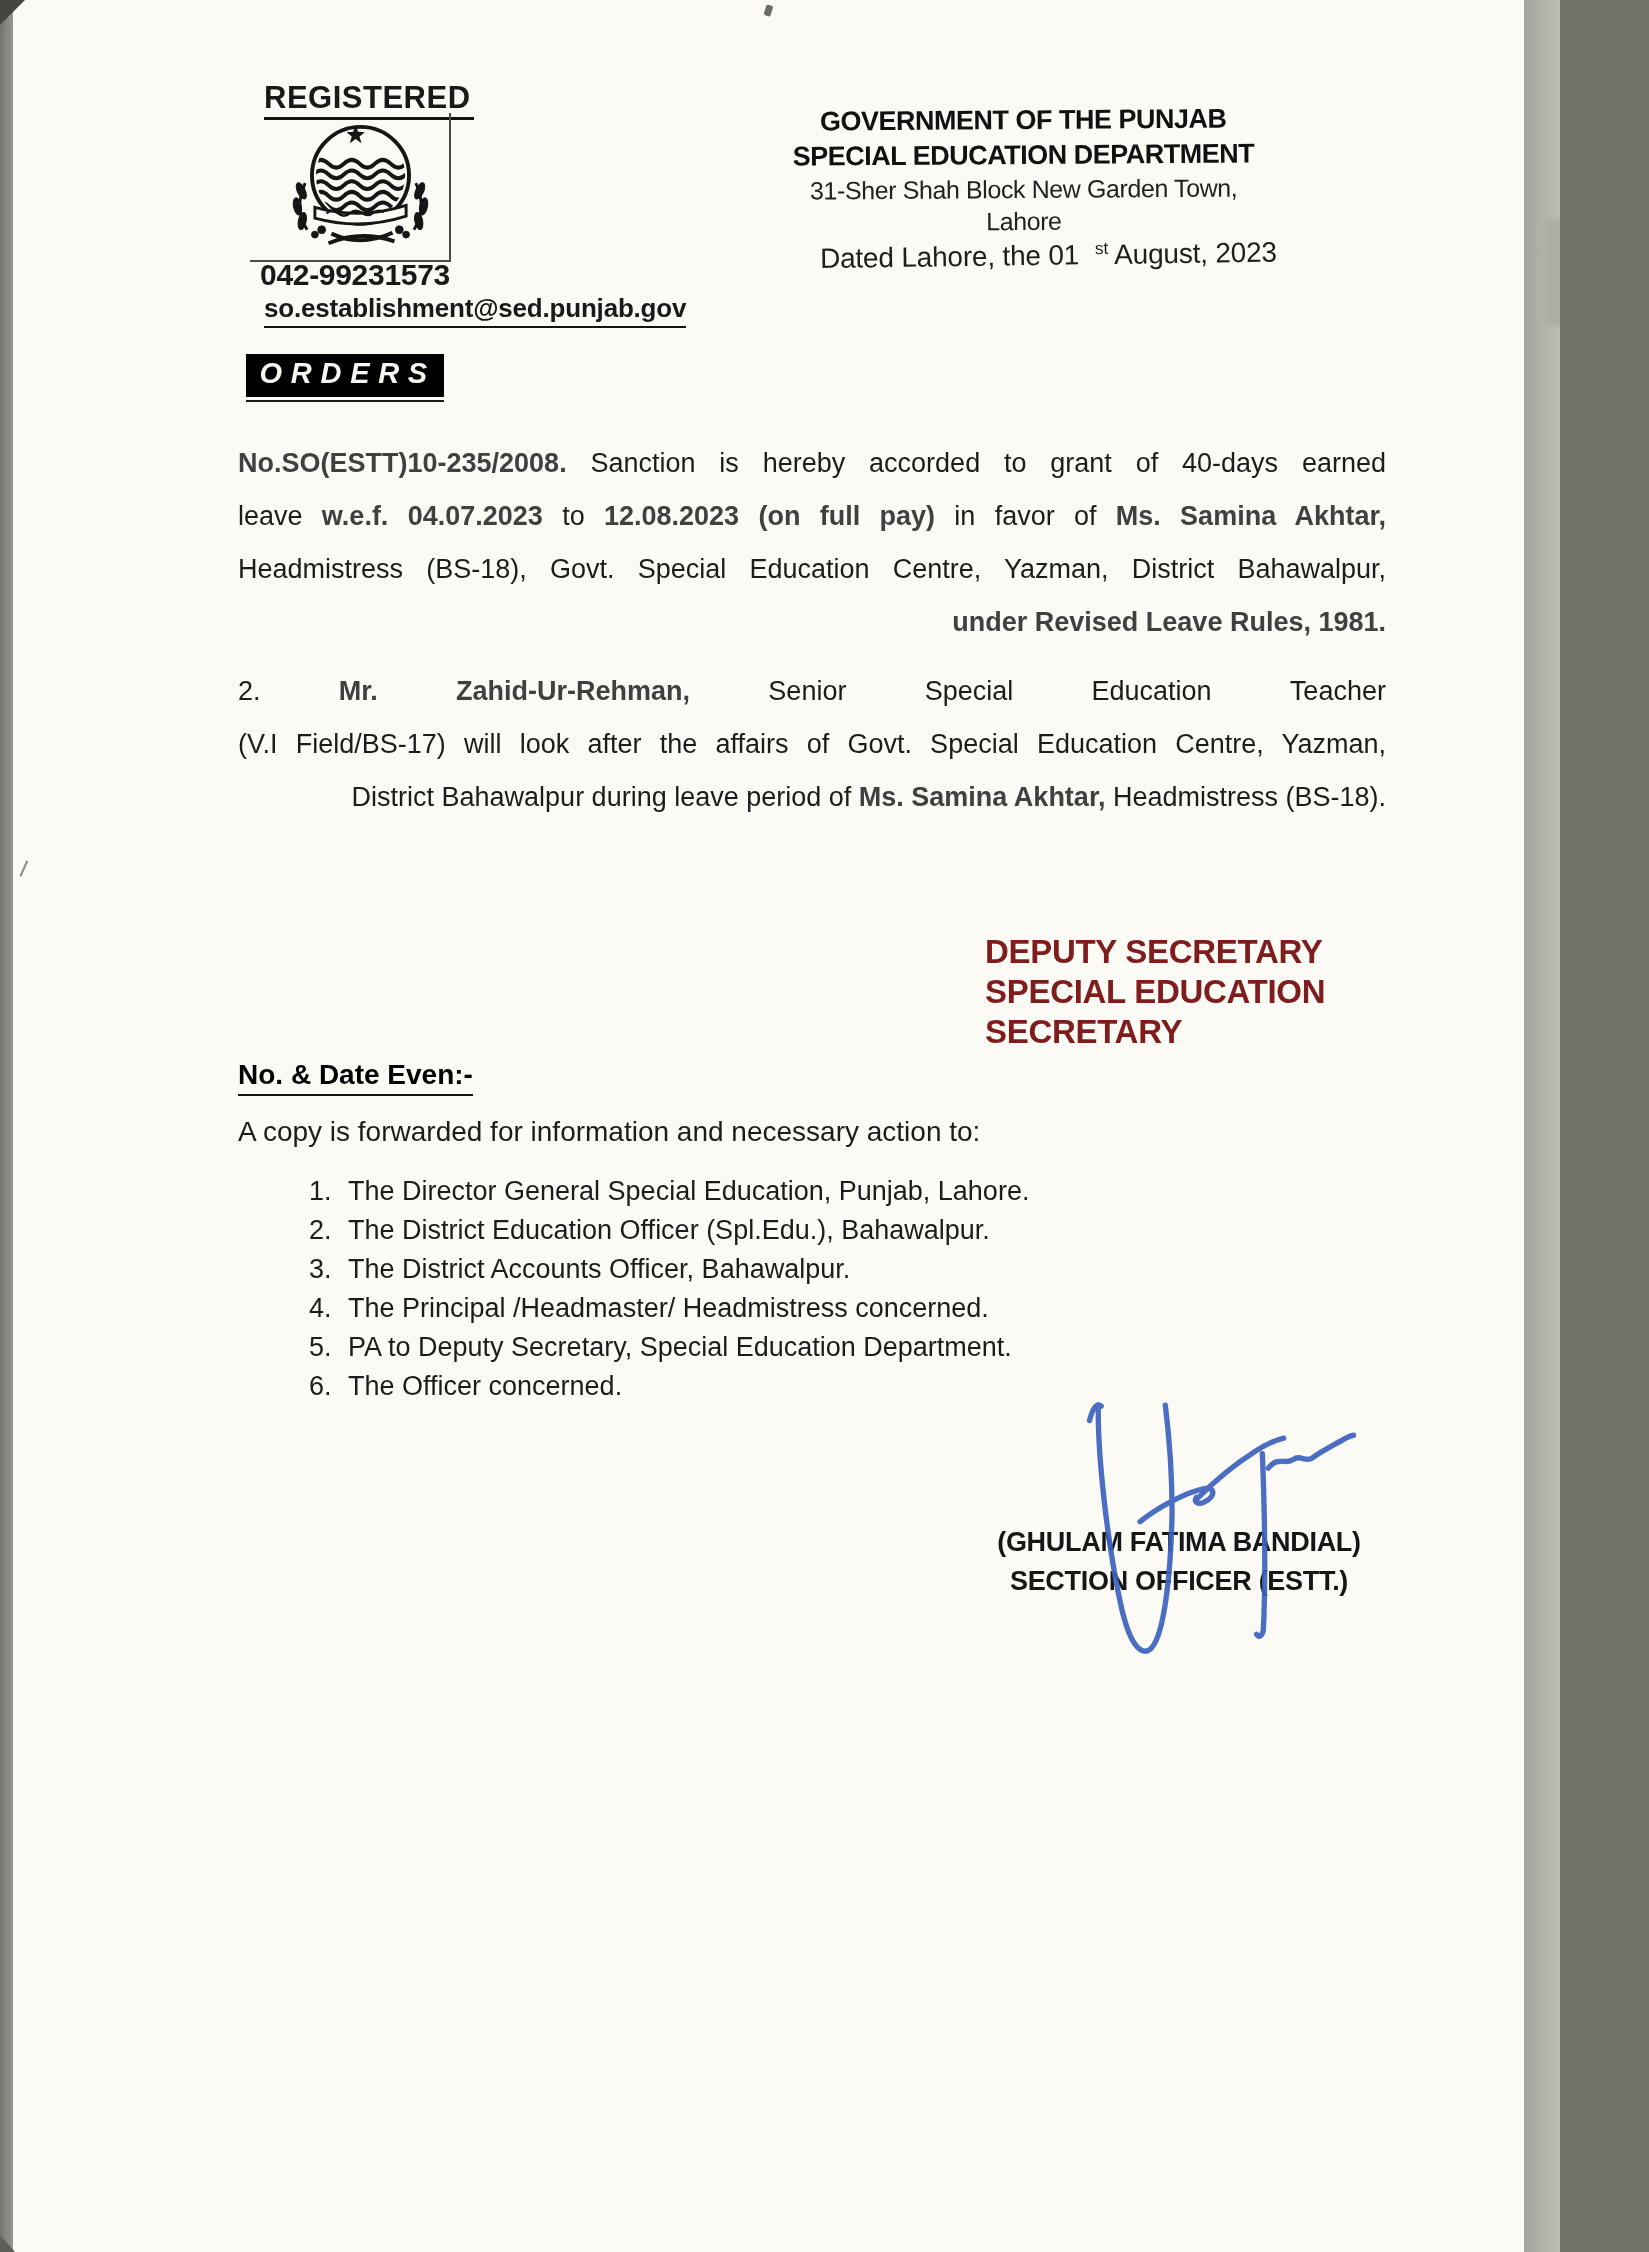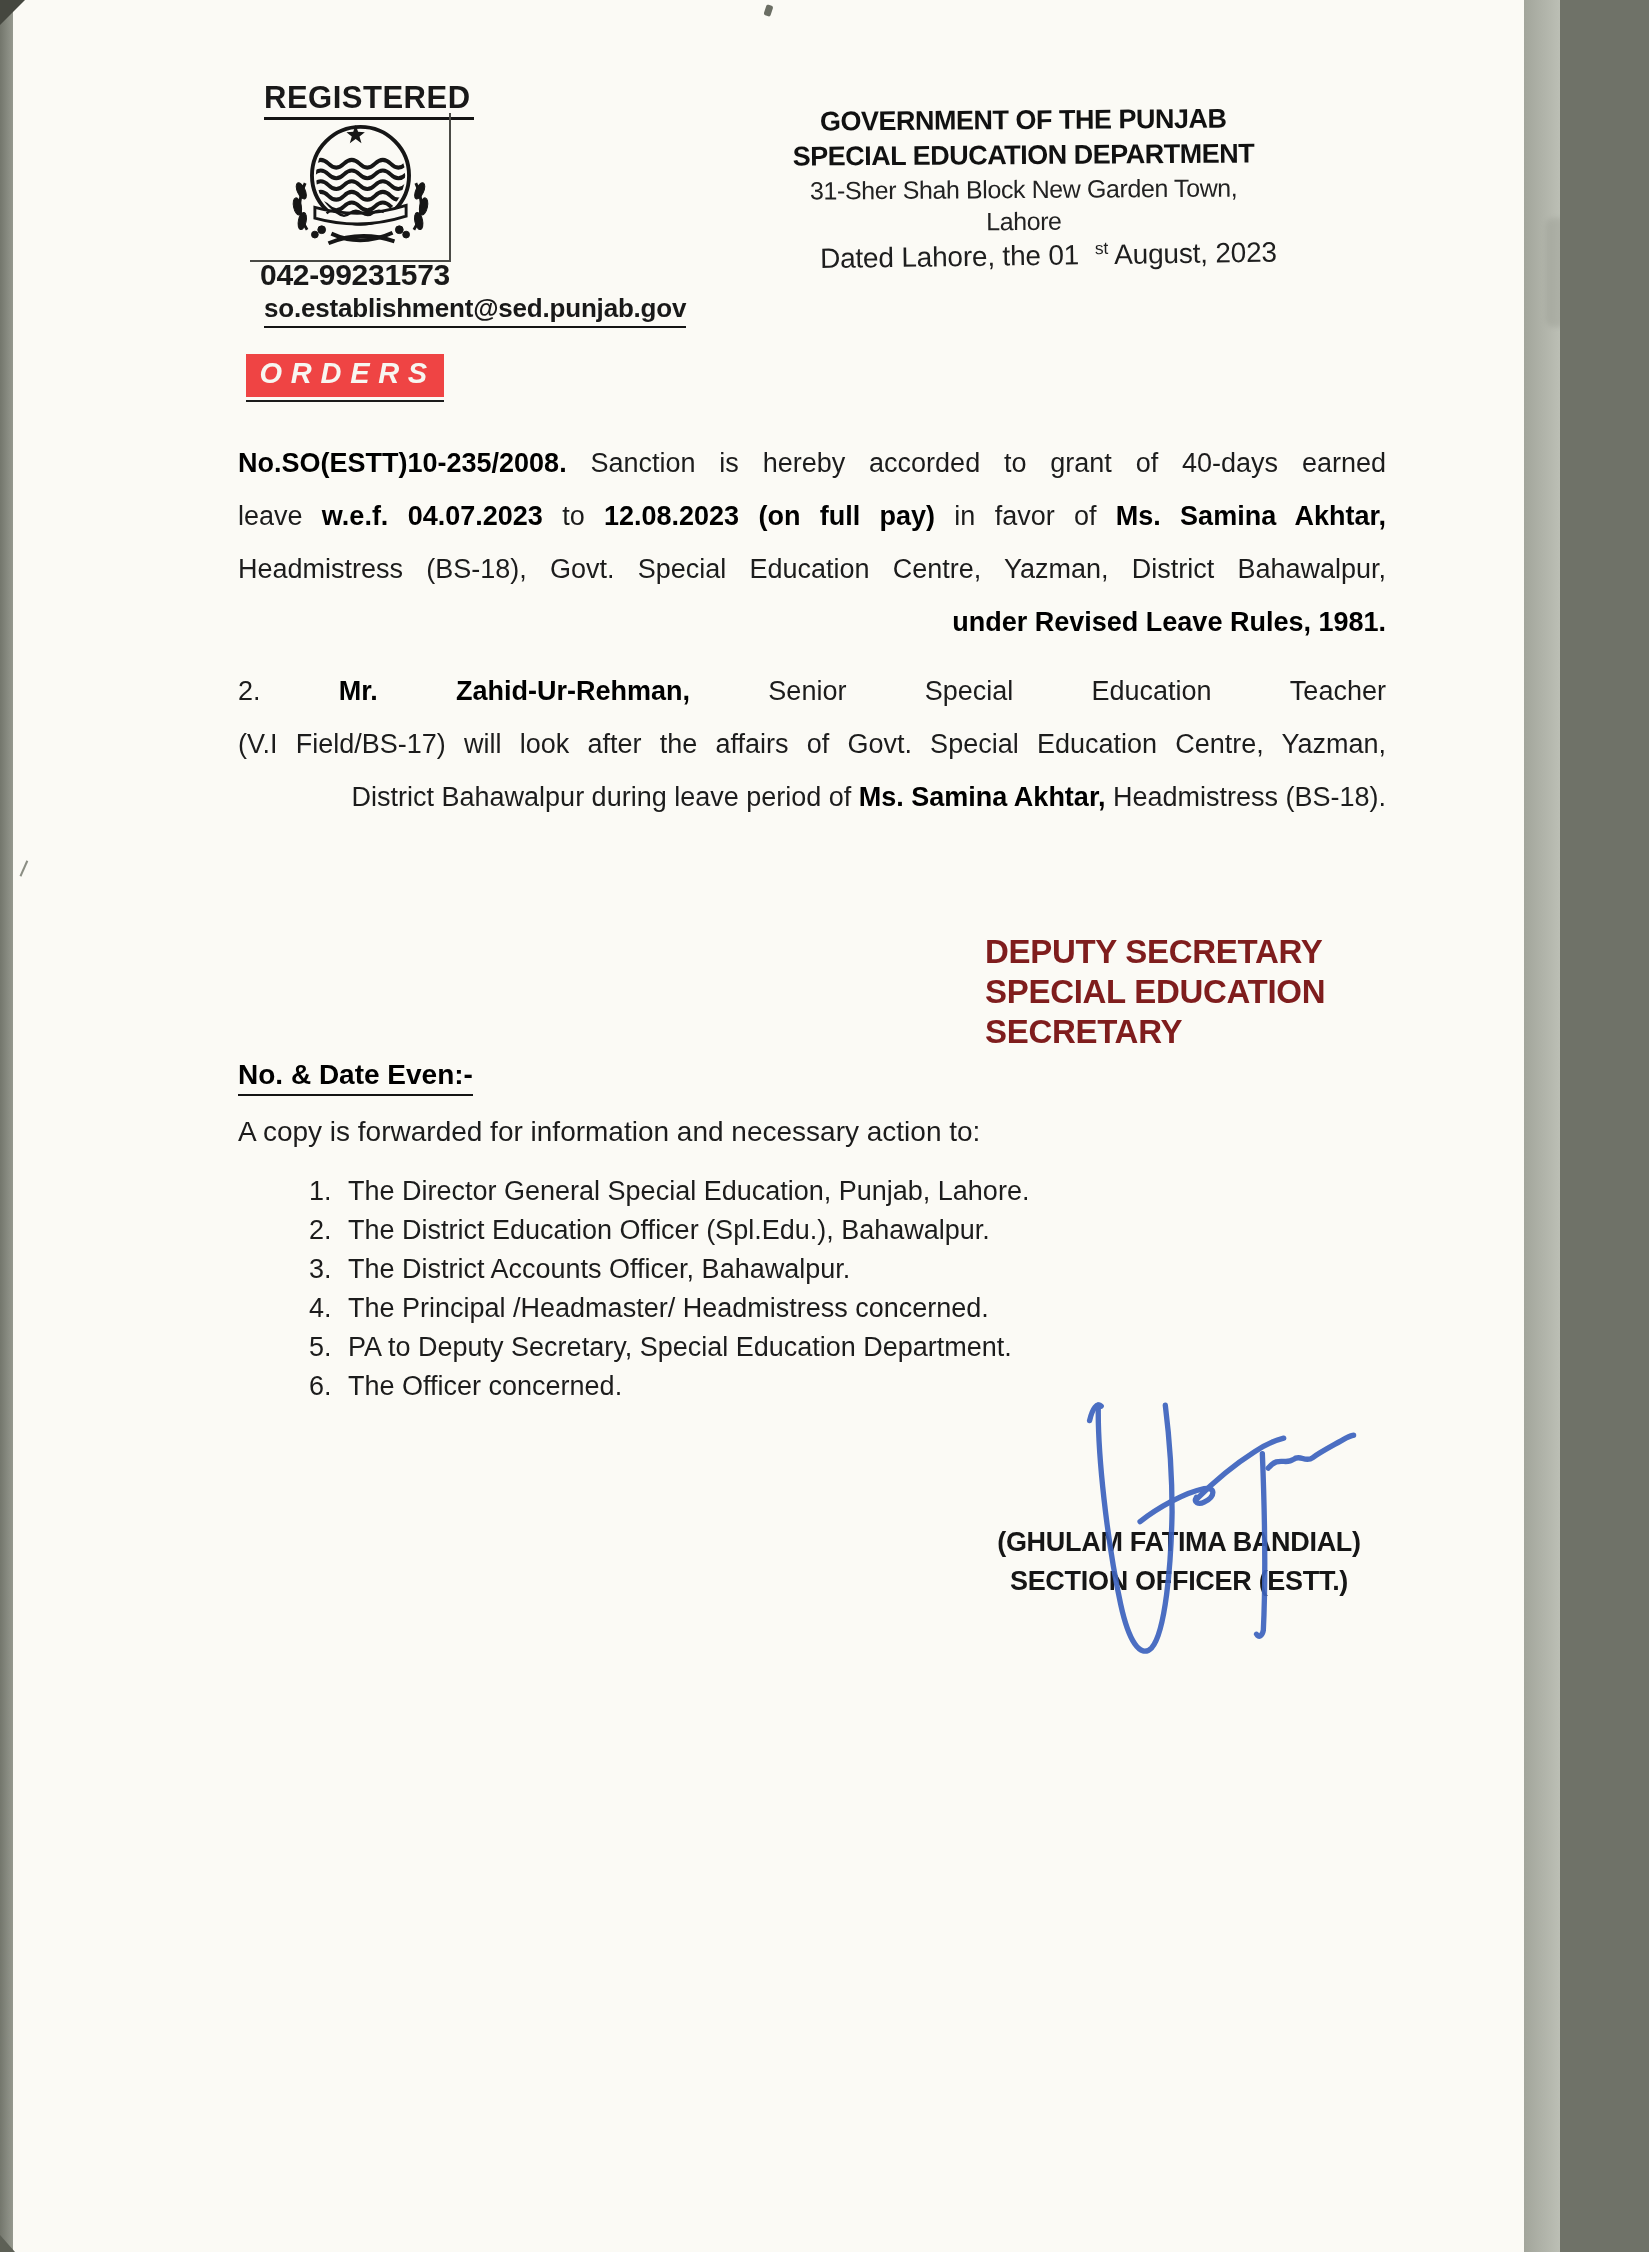--- a/index.html
+++ b/index.html
@@ -40,32 +40,32 @@
     transform:rotate(-.4deg);}
   .dept-l1,.dept-l2{font-size:27px;font-weight:700;letter-spacing:-0.5px;line-height:35px;color:#111;}
   .dept-addr{font-size:25px;line-height:32px;letter-spacing:-0.4px;color:#222;}
   .dated{position:absolute;left:820px;top:243px;font-size:28px;letter-spacing:-0.2px;color:#1e1e1e;
     transform:rotate(-.8deg);transform-origin:left center;}
   sup.ord{font-size:.62em;vertical-align:super;line-height:0;margin-left:16px;}
 
   
   .orders-wrap{position:absolute;left:246px;top:354px;border-bottom:2.9px solid #1b1b1b;
     padding-bottom:2.9px;}
-  .orders-box{background:#ef4444;color:#f7f6f1;font-weight:700;font-style:italic;
+  .orders-box{background:#000000;color:#f7f6f1;font-weight:700;font-style:italic;
     font-size:29px;letter-spacing:8.7px;padding:2.9px 7.8px 6.8px 13.6px;display:inline-block;}
 
   
   .para{position:absolute;left:238px;width:1148px;font-size:27px;color:#1c1c1c;}
   .para .jline{text-align:justify;text-align-last:justify;height:53px;line-height:53px;
     white-space:nowrap;}
   .para .lline{text-align:right;height:53px;line-height:53px;}
   .para1{top:437px;}
   .para2{top:665px;}
   .fline{display:flex;justify-content:space-between;height:53px;line-height:53px;}
-  .b{font-weight:700;color:#000000;}
+  .b{font-weight:700;color:#404040;}
 
   
   .deputy{position:absolute;left:985px;top:932px;width:393px;text-align:left;
     font-weight:700;font-size:33px;line-height:40px;color:#7f1d1d;letter-spacing:-0.3px;}
 
   
   .dist-head{position:absolute;left:238px;top:1059px;font-size:28px;font-weight:700;
     border-bottom:2.9px solid #141414;padding-bottom:2.9px;color:#000000;}
   .dist-intro{position:absolute;left:238px;top:1116px;font-size:28px;color:#1c1c1c;}
   .dist-list{position:absolute;left:309px;top:1172px;font-size:27px;color:#1c1c1c;}

